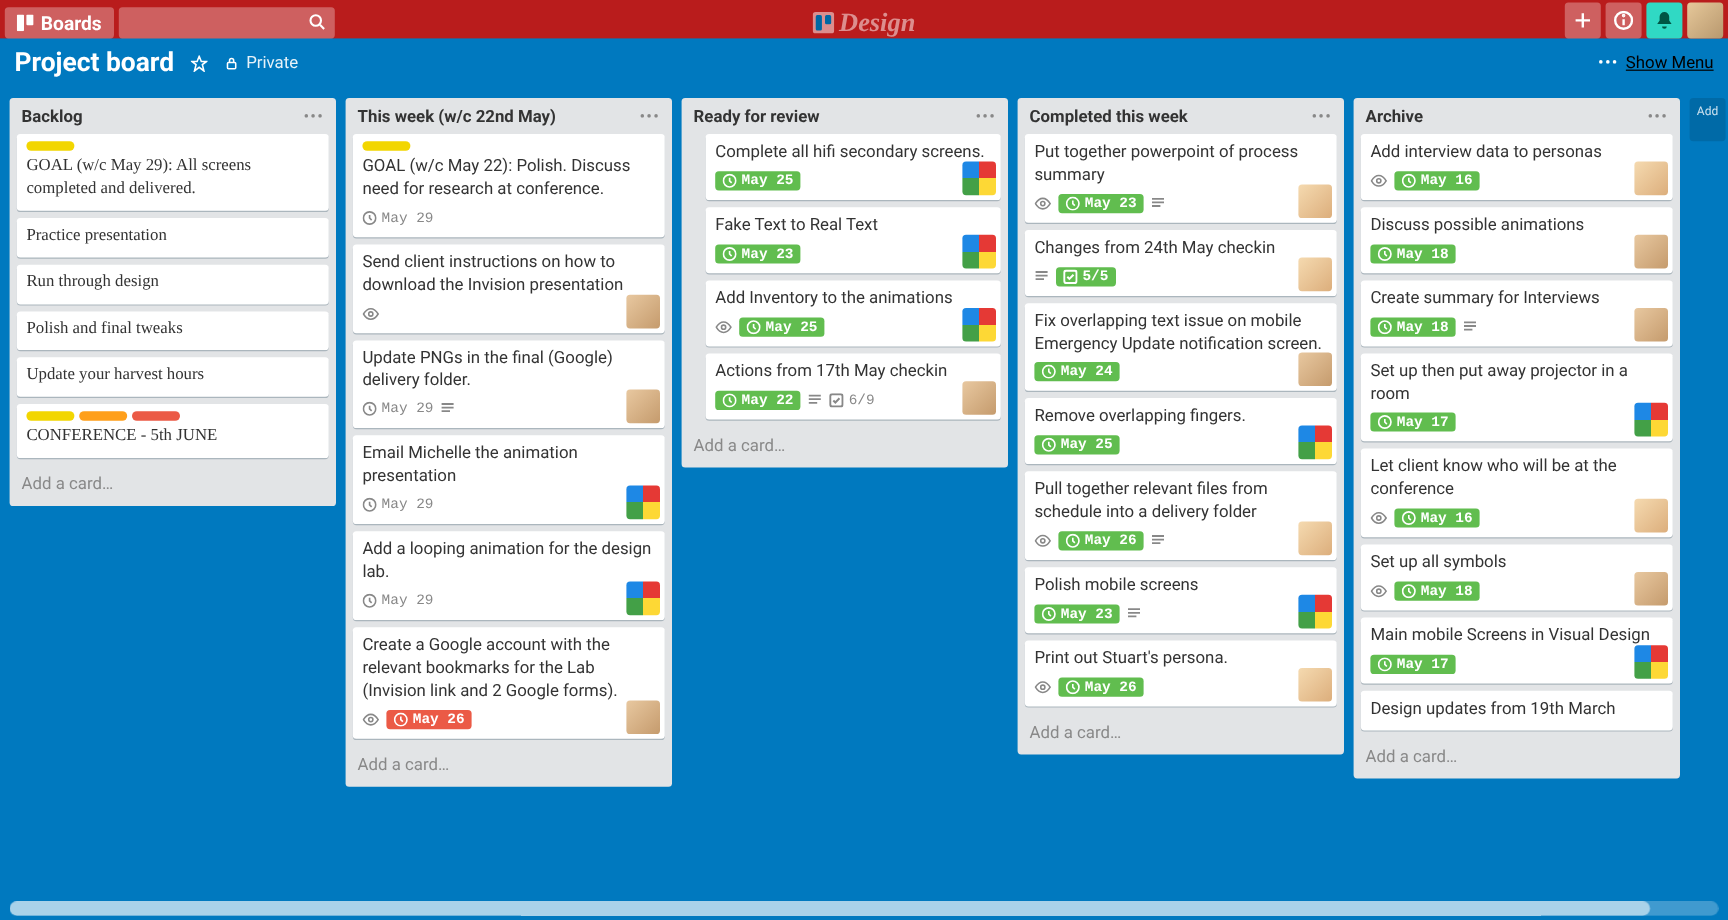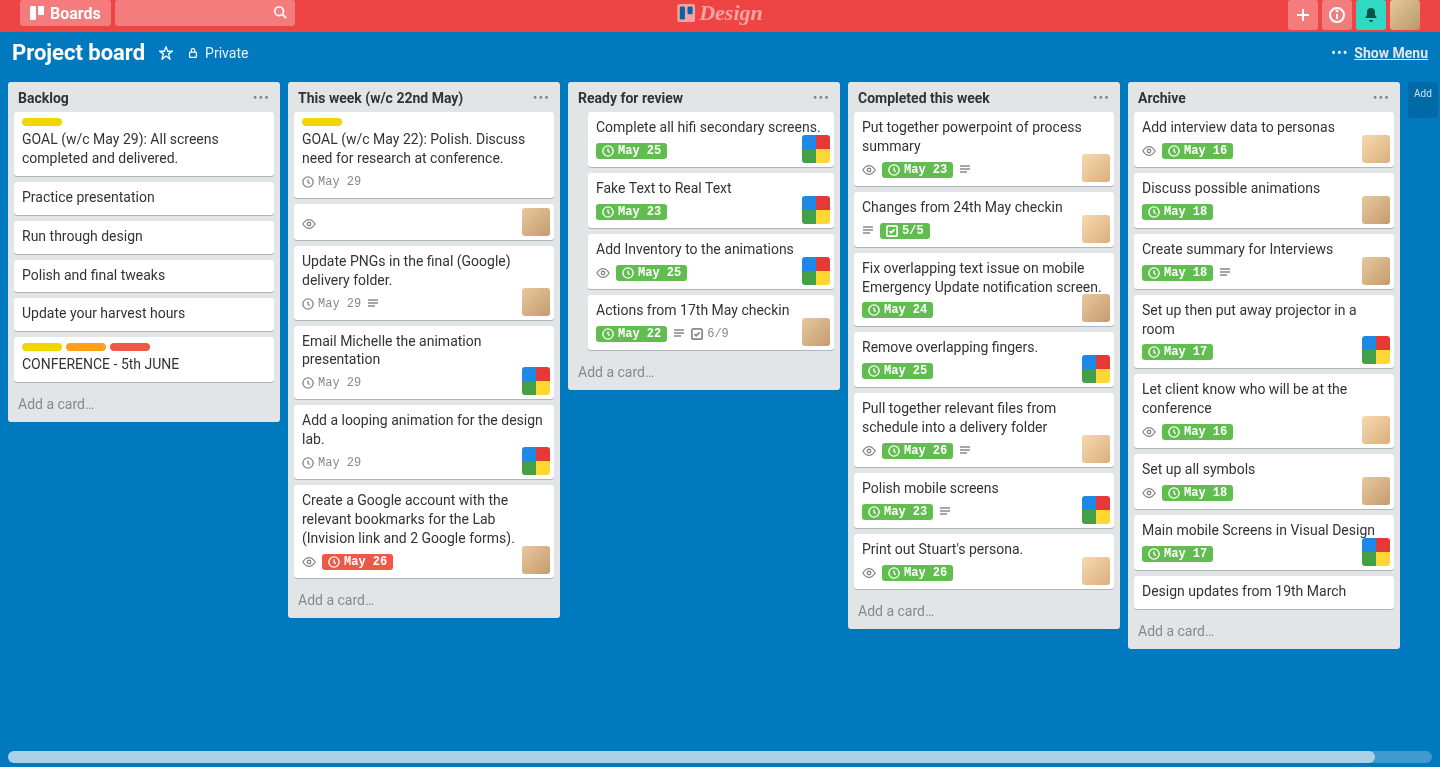--- a/index.html
+++ b/index.html
@@ -8,24 +8,24 @@
     background: #0079bf;
     width: 1440px;
     height: 767px;
     overflow: hidden;
     color: #333;
   }
 
   
   .top-header {
     height: 32px;
-    background: #ef4444;
+    background: #b91c1c;
     display: flex;
-    align-items: flex-start;
-    padding: 0 20px;
+    align-items: flex-end;
+    padding: 0 4px;
     position: relative;
   }
   .header-left { display: flex; align-items: center; gap: 4px; }
   .boards-btn {
     display: flex; align-items: center; gap: 6px;
     background: rgba(255,255,255,0.3);
     color: #fff; font-weight: 700;
     border-radius: 3px; padding: 0 10px; height: 26px;
     cursor: pointer;
   }
@@ -59,21 +59,21 @@
   
   .board-header {
     padding: 8px 12px 10px;
     display: flex; align-items: center; gap: 14px;
     color: #fff;
   }
   .board-title { font-size: 22px; font-weight: 700; }
   .bh-icon { color: rgba(255,255,255,0.8); cursor: pointer; font-size: 14px; }
   .bh-sep { display:flex; align-items:center; gap:6px; font-size:14px; color: rgba(255,255,255,0.9);}
   .show-menu { margin-left:auto; display:flex; align-items:center; gap:6px; font-size:14px; }
-  .show-menu a { color:#e5e5e5; text-decoration: underline; font-weight:700; }
+  .show-menu a { color:#000000; text-decoration: underline; font-weight:400; }
 
   
   .board-canvas {
     position: absolute; top: 82px; bottom: 12px; left: 0; right: 0;
     overflow-x: auto; overflow-y: hidden;
     padding: 0 8px 8px;
     white-space: nowrap;
   }
   .list {
     display: inline-block; vertical-align: top;
@@ -233,21 +233,21 @@
     <span style="letter-spacing:1px;">•••</span>
     <a>Show Menu</a>
   </div>
 </div>
 
 <div class="board-canvas" id="canvas"><div class="list"><div class="list-inner">
         <div class="list-header">
           <div class="list-title">Backlog</div>
           <div class="list-menu">•••</div>
         </div>
-        <div class="cards" style="max-height: 320px;">
+        <div class="cards" style="max-height: 320px; font-family: Liberation Serif, serif;">
           <div class="card">
             <div class="labels">
               <span class="label yellow"></span>
             </div>
             <div class="card-title">GOAL (w/c May 29): All screens completed and delivered.</div>
           </div>
           <div class="card">
             <div class="card-title">Practice presentation</div>
           </div>
           <div class="card">
@@ -286,20 +286,21 @@
                   <svg width="12" height="12" viewBox="0 0 14 14" fill="none" stroke="currentColor" stroke-width="1.6">
                     <circle cx="7" cy="7" r="6"></circle>
                     <path d="M7 4v3l2 2"></path>
                   </svg>
                 </span>
                 <span>May 29</span>
               </span>
             </div>
           </div>
           <div class="card">
+            <div class="card-title">Send client instructions on how to download the Invision presentation</div>
             <div class="badges">
               <span class="badge">
                 <span>
                   <svg width="14" height="12" viewBox="0 0 16 12" fill="none" stroke="currentColor" stroke-width="1.5">
                     <path d="M1 6s3-5 7-5 7 5 7 5-3 5-7 5-7-5-7-5z"></path>
                     <circle cx="8" cy="6" r="2"></circle>
                   </svg>
                 </span>
               </span>
             </div>

